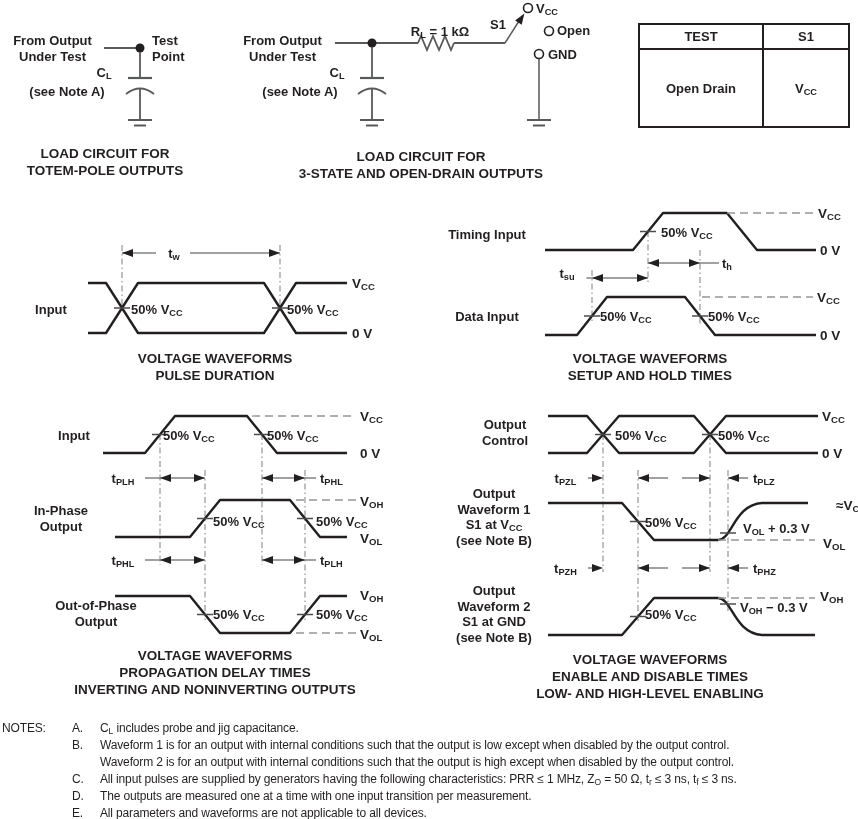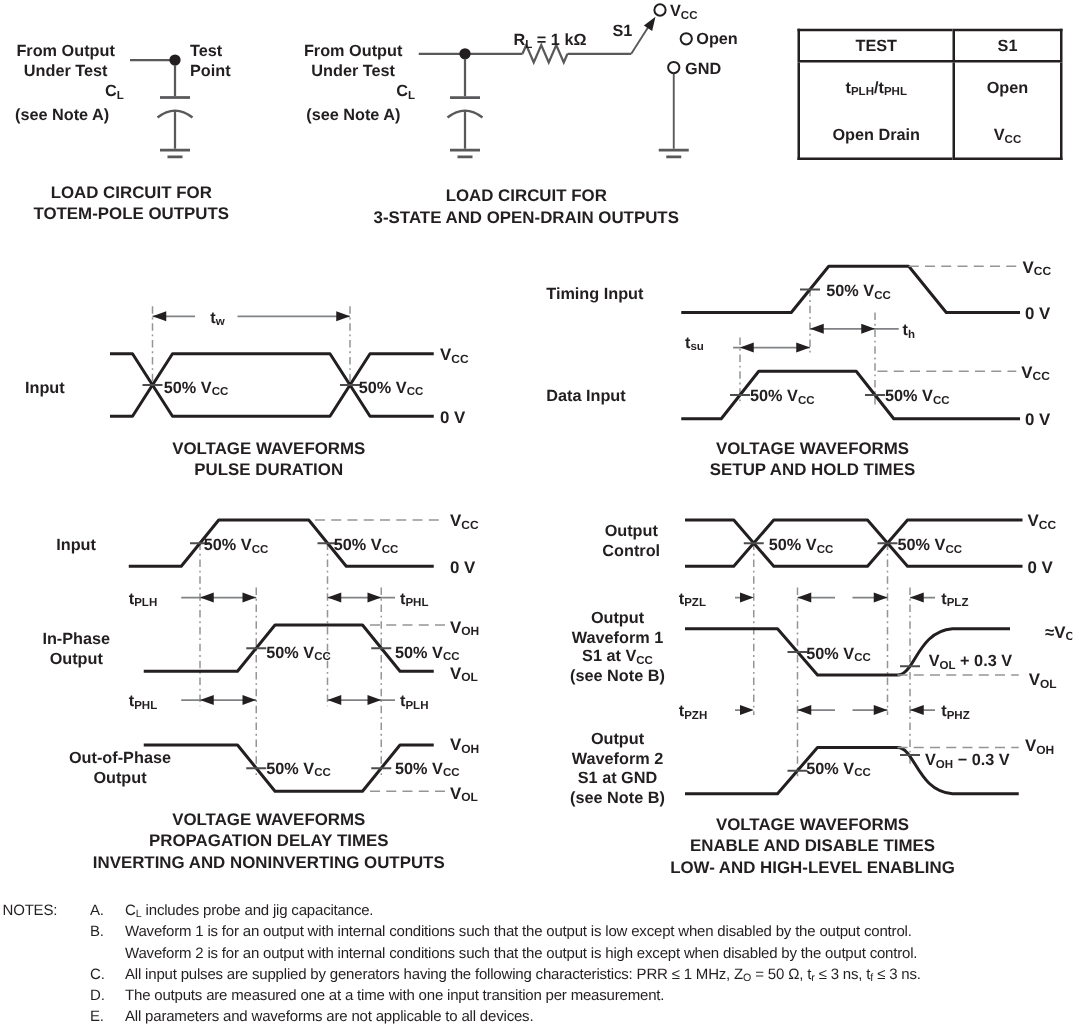--- a/index.html
+++ b/index.html
@@ -2,21 +2,21 @@
 <html><head>
 <meta charset="utf-8">
 <style>
   html,body{margin:0;padding:0;background:#fff;}
   #root{position:relative;width:858px;height:819px;background:#fff;overflow:hidden;
         font-family:"Liberation Sans",sans-serif;color:#231f20;}
   svg{position:absolute;display:block;}
   .lbl{position:absolute;font-weight:bold;font-size:13px;line-height:15.5px;white-space:nowrap;}
   .lbl.big{font-size:13.5px;}
   .lbl.c{text-align:center;white-space:normal;}
-  .lbl.r{text-align:left;}
+  .lbl.r{text-align:center;}
   .cap{position:absolute;font-weight:bold;font-size:13.5px;line-height:16.8px;text-align:center;}
   sub{font-size:71%;vertical-align:-0.22em;line-height:0;letter-spacing:0;}
   .wave{fill:none;stroke:#231f20;stroke-width:2.4;stroke-linejoin:round;}
   .lvl{fill:none;stroke:#939598;stroke-width:1.3;stroke-dasharray:8,5;}
   .vg{fill:none;stroke:#939598;stroke-width:1.2;stroke-dasharray:6,3,1.5,3;}
   .dim{fill:none;stroke:#808285;stroke-width:1.4;}
   .head{fill:#231f20;stroke:none;}
   .tick{fill:none;stroke:#4d4d4f;stroke-width:1.6;}
   .wire{fill:none;stroke:#58595b;stroke-width:1.8;}
   .plate{fill:none;stroke:#58595b;stroke-width:2.2;}
@@ -86,24 +86,20 @@
         <col style="width:86px">
       </colgroup>
     <thead>
       <tr>
         <th>TEST</th>
         <th>S1</th>
       </tr>
     </thead>
     <tbody>
       <tr>
-        <td>t<sub>PLH</sub>/t<sub>PHL</sub></td>
-        <td>Open</td>
-      </tr>
-      <tr>
         <td>Open Drain</td>
         <td>V<sub>CC</sub></td>
       </tr>
     </tbody>
   </table>
 
   <svg style="left:0;top:240px" width="430" height="110" viewBox="0 0 430 110">
     <path class="vg" d="M122,5 V66 M280,5 V66"></path>
     <path class="dim" d="M122,13 H156 M190,13 H280"></path>
     <path class="head" d="M122,13 l11,-4 v8 z"></path>

